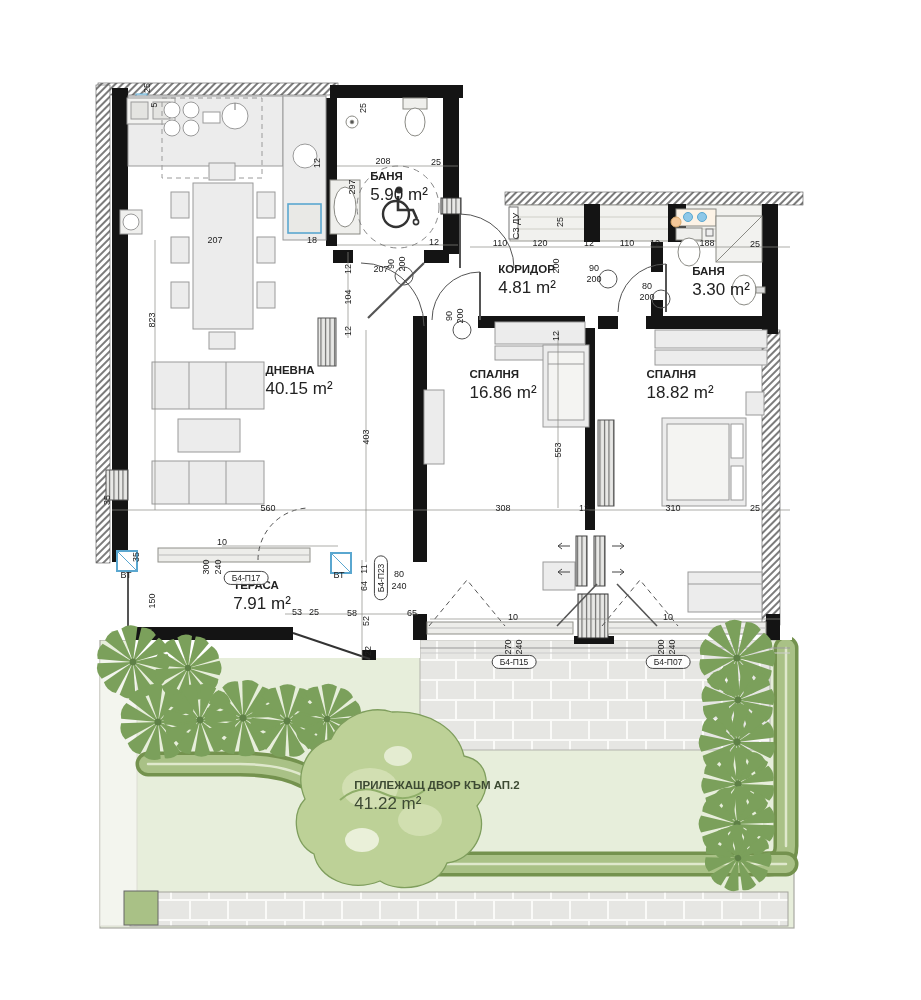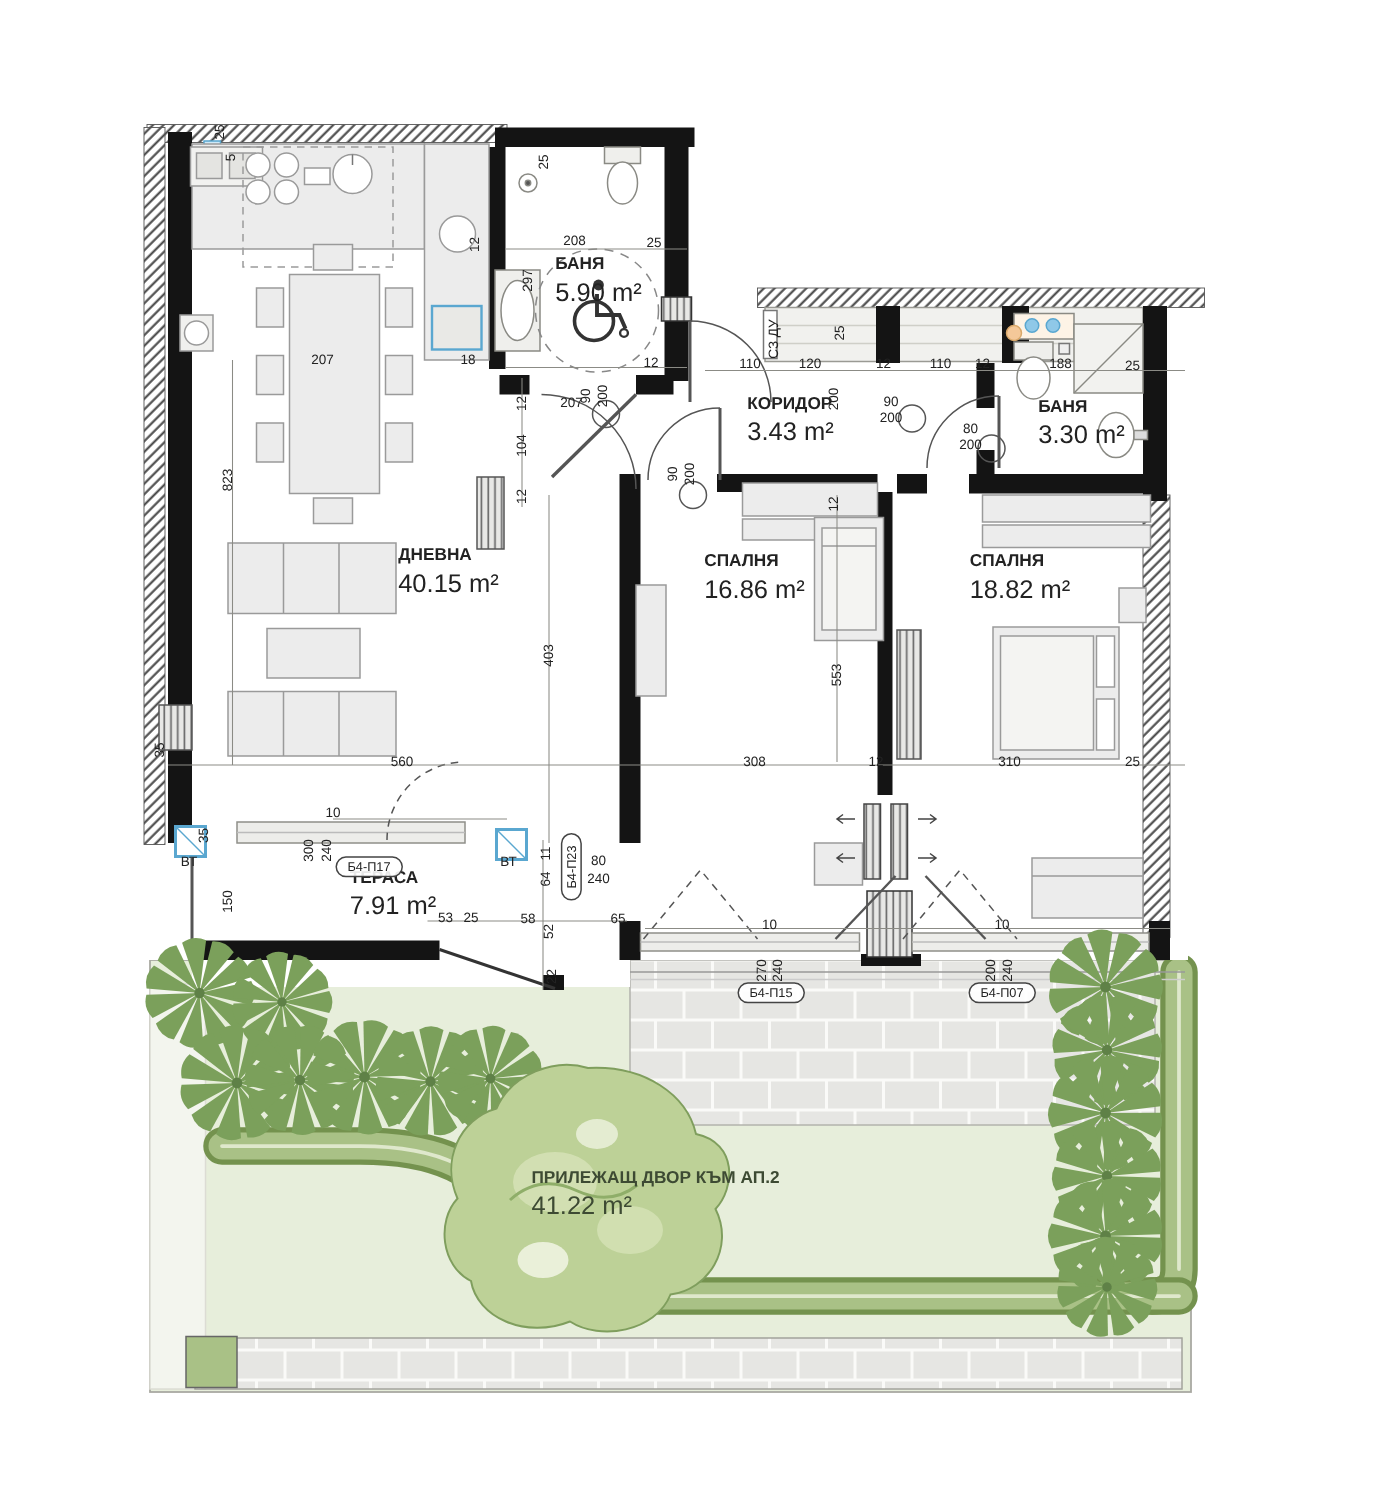--- a/index.html
+++ b/index.html
@@ -306,21 +306,21 @@
   <div class="room-label" style="left:299px;top:382px">
     <div>ДНЕВНА</div>
     <div class="area">40.15 m²</div>
   </div>
   <div class="room-label" style="left:399px;top:188px">
     <div>БАНЯ</div>
     <div class="area">5.90 m²</div>
   </div>
   <div class="room-label" style="left:527px;top:281px">
     <div>КОРИДОР</div>
-    <div class="area">3.43 m²</div>
+    <div class="area">4.81 m²</div>
   </div>
   <div class="room-label" style="left:721px;top:283px">
     <div>БАНЯ</div>
     <div class="area">3.30 m²</div>
   </div>
   <div class="room-label" style="left:503px;top:386px">
     <div>СПАЛНЯ</div>
     <div class="area">16.86 m²</div>
   </div>
   <div class="room-label" style="left:680px;top:386px">

